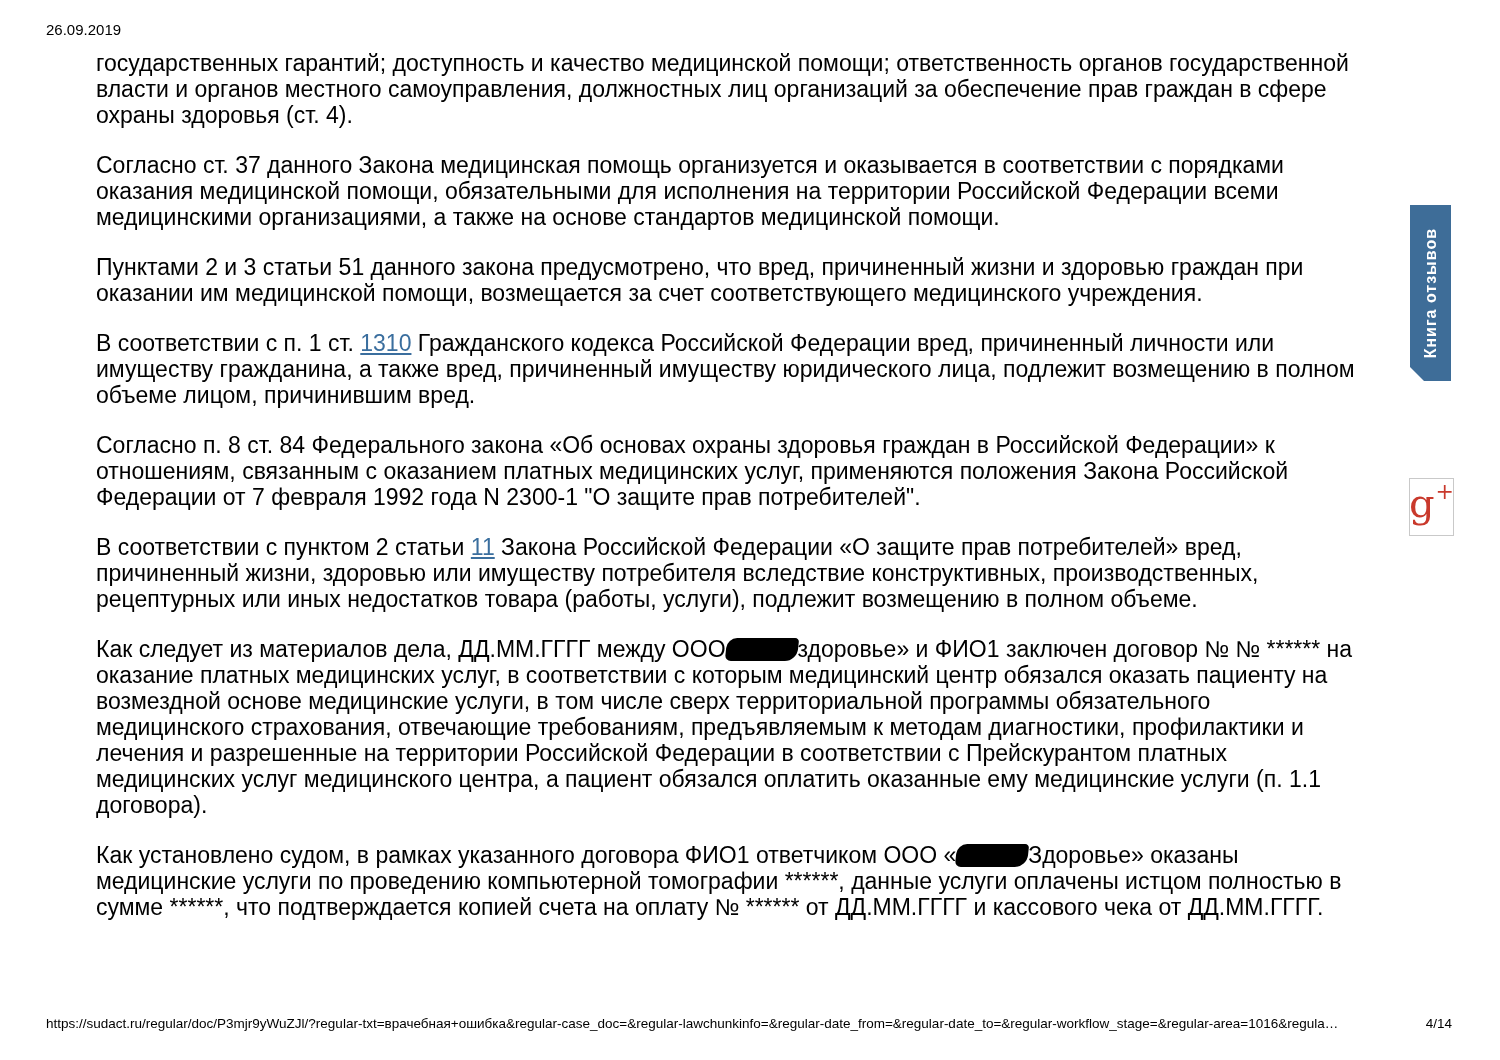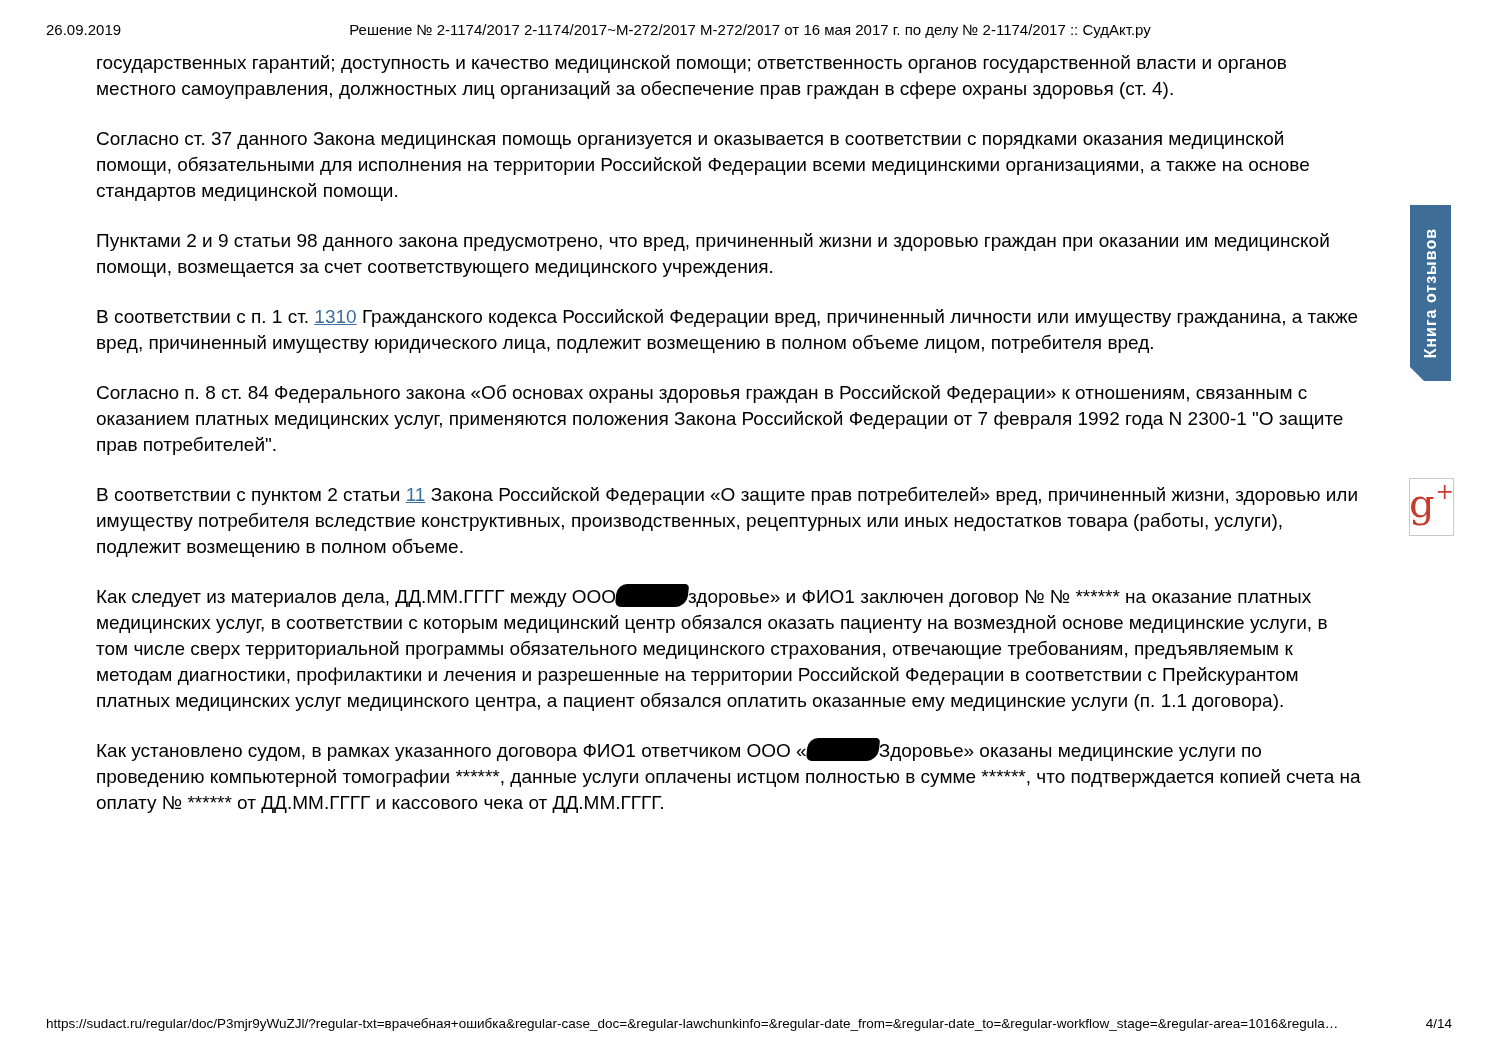--- a/index.html
+++ b/index.html
@@ -5,21 +5,21 @@
   * { margin:0; padding:0; box-sizing:border-box; }
   html,body { width:1500px; height:1060px; background:#ffffff; overflow:hidden; }
   body { font-family:"Liberation Sans", sans-serif; color:#000; position:relative; }
 
   
   .print-header { position:absolute; top:21px; left:46px; right:46px; height:18px; font-size:15px; color:#000; }
   .print-date { position:absolute; left:0; top:0; white-space:nowrap; }
   .print-title { position:absolute; left:0; right:0; top:0; text-align:center; white-space:nowrap; }
 
   
-  .content { position:absolute; top:50px; left:96px; width:1268px; font-size:19px; line-height:26px; }
+  .content { position:absolute; top:50px; left:96px; width:1268px; font-size:23px; line-height:26px; }
   .content p { margin:0 0 24px 0; }
   .content a { color:var(--link-blue,#3a6e9e); text-decoration:underline; }
   .redacted {
     display:inline-block; width:72px; height:23px; background:#000;
     border-radius:10px 4px 12px 6px; transform:skewX(-6deg);
     vertical-align:-4px;
   }
 
   
   .feedback-tab {
@@ -46,28 +46,27 @@
   
   .print-footer { position:absolute; top:1016px; left:46px; right:48px; font-size:13.5px; color:#000; }
   .footer-url { position:absolute; left:0; top:0; max-width:1330px; white-space:nowrap; overflow:hidden; }
   .footer-page { position:absolute; right:0; top:0; white-space:nowrap;margin-left:44px; }
 </style>
 </head>
 <body>
 
 <div class="print-header">
   <span class="print-date">26.09.2019</span>
-  <span class="print-title">Решение № 2-1174/2017 2-1174/2017~М-272/2017 М-272/2017 от 16 мая 2017 г. по делу № 2-1174/2017 :: СудАкт.ру</span>
 </div>
 
 <div class="content">
     <p><span>государственных гарантий; доступность и качество медицинской помощи; ответственность органов государственной власти и органов местного самоуправления, должностных лиц организаций за обеспечение прав граждан в сфере охраны здоровья (ст. 4).</span></p>
     <p><span>Согласно ст. 37 данного Закона медицинская помощь организуется и оказывается в соответствии с порядками оказания медицинской помощи, обязательными для исполнения на территории Российской Федерации всеми медицинскими организациями, а также на основе стандартов медицинской помощи.</span></p>
-    <p><span>Пунктами 2 и 9 статьи 98 данного закона предусмотрено, что вред, причиненный жизни и здоровью граждан при оказании им медицинской помощи, возмещается за счет соответствующего медицинского учреждения.</span></p>
-    <p><span>В соответствии с п. 1 ст. </span><a href="#">1310</a><span> Гражданского кодекса Российской Федерации вред, причиненный личности или имуществу гражданина, а также вред, причиненный имуществу юридического лица, подлежит возмещению в полном объеме лицом, потребителя вред.</span></p>
+    <p><span>Пунктами 2 и 3 статьи 51 данного закона предусмотрено, что вред, причиненный жизни и здоровью граждан при оказании им медицинской помощи, возмещается за счет соответствующего медицинского учреждения.</span></p>
+    <p><span>В соответствии с п. 1 ст. </span><a href="#">1310</a><span> Гражданского кодекса Российской Федерации вред, причиненный личности или имуществу гражданина, а также вред, причиненный имуществу юридического лица, подлежит возмещению в полном объеме лицом, причинившим вред.</span></p>
     <p><span>Согласно п. 8 ст. 84 Федерального закона «Об основах охраны здоровья граждан в Российской Федерации» к отношениям, связанным с оказанием платных медицинских услуг, применяются положения Закона Российской Федерации от 7 февраля 1992 года N 2300-1 "О защите прав потребителей".</span></p>
     <p><span>В соответствии с пунктом 2 статьи </span><a href="#">11</a><span> Закона Российской Федерации «О защите прав потребителей» вред, причиненный жизни, здоровью или имуществу потребителя вследствие конструктивных, производственных, рецептурных или иных недостатков товара (работы, услуги), подлежит возмещению в полном объеме.</span></p>
     <p><span>Как следует из материалов дела, ДД.ММ.ГГГГ между ООО</span><span class="redacted"></span><span>здоровье» и ФИО1 заключен договор № № ****** на оказание платных медицинских услуг, в соответствии с которым медицинский центр обязался оказать пациенту на возмездной основе медицинские услуги, в том числе сверх территориальной программы обязательного медицинского страхования, отвечающие требованиям, предъявляемым к методам диагностики, профилактики и лечения и разрешенные на территории Российской Федерации в соответствии с Прейскурантом платных медицинских услуг медицинского центра, а пациент обязался оплатить оказанные ему медицинские услуги (п. 1.1 договора).</span></p>
     <p><span>Как установлено судом, в рамках указанного договора ФИО1 ответчиком ООО «</span><span class="redacted"></span><span>Здоровье» оказаны медицинские услуги по проведению компьютерной томографии ******, данные услуги оплачены истцом полностью в сумме ******, что подтверждается копией счета на оплату № ****** от ДД.ММ.ГГГГ и кассового чека от ДД.ММ.ГГГГ.</span></p>
   </div>
 
 <div class="feedback-tab">
   <span>Книга отзывов</span>
 </div>
 

